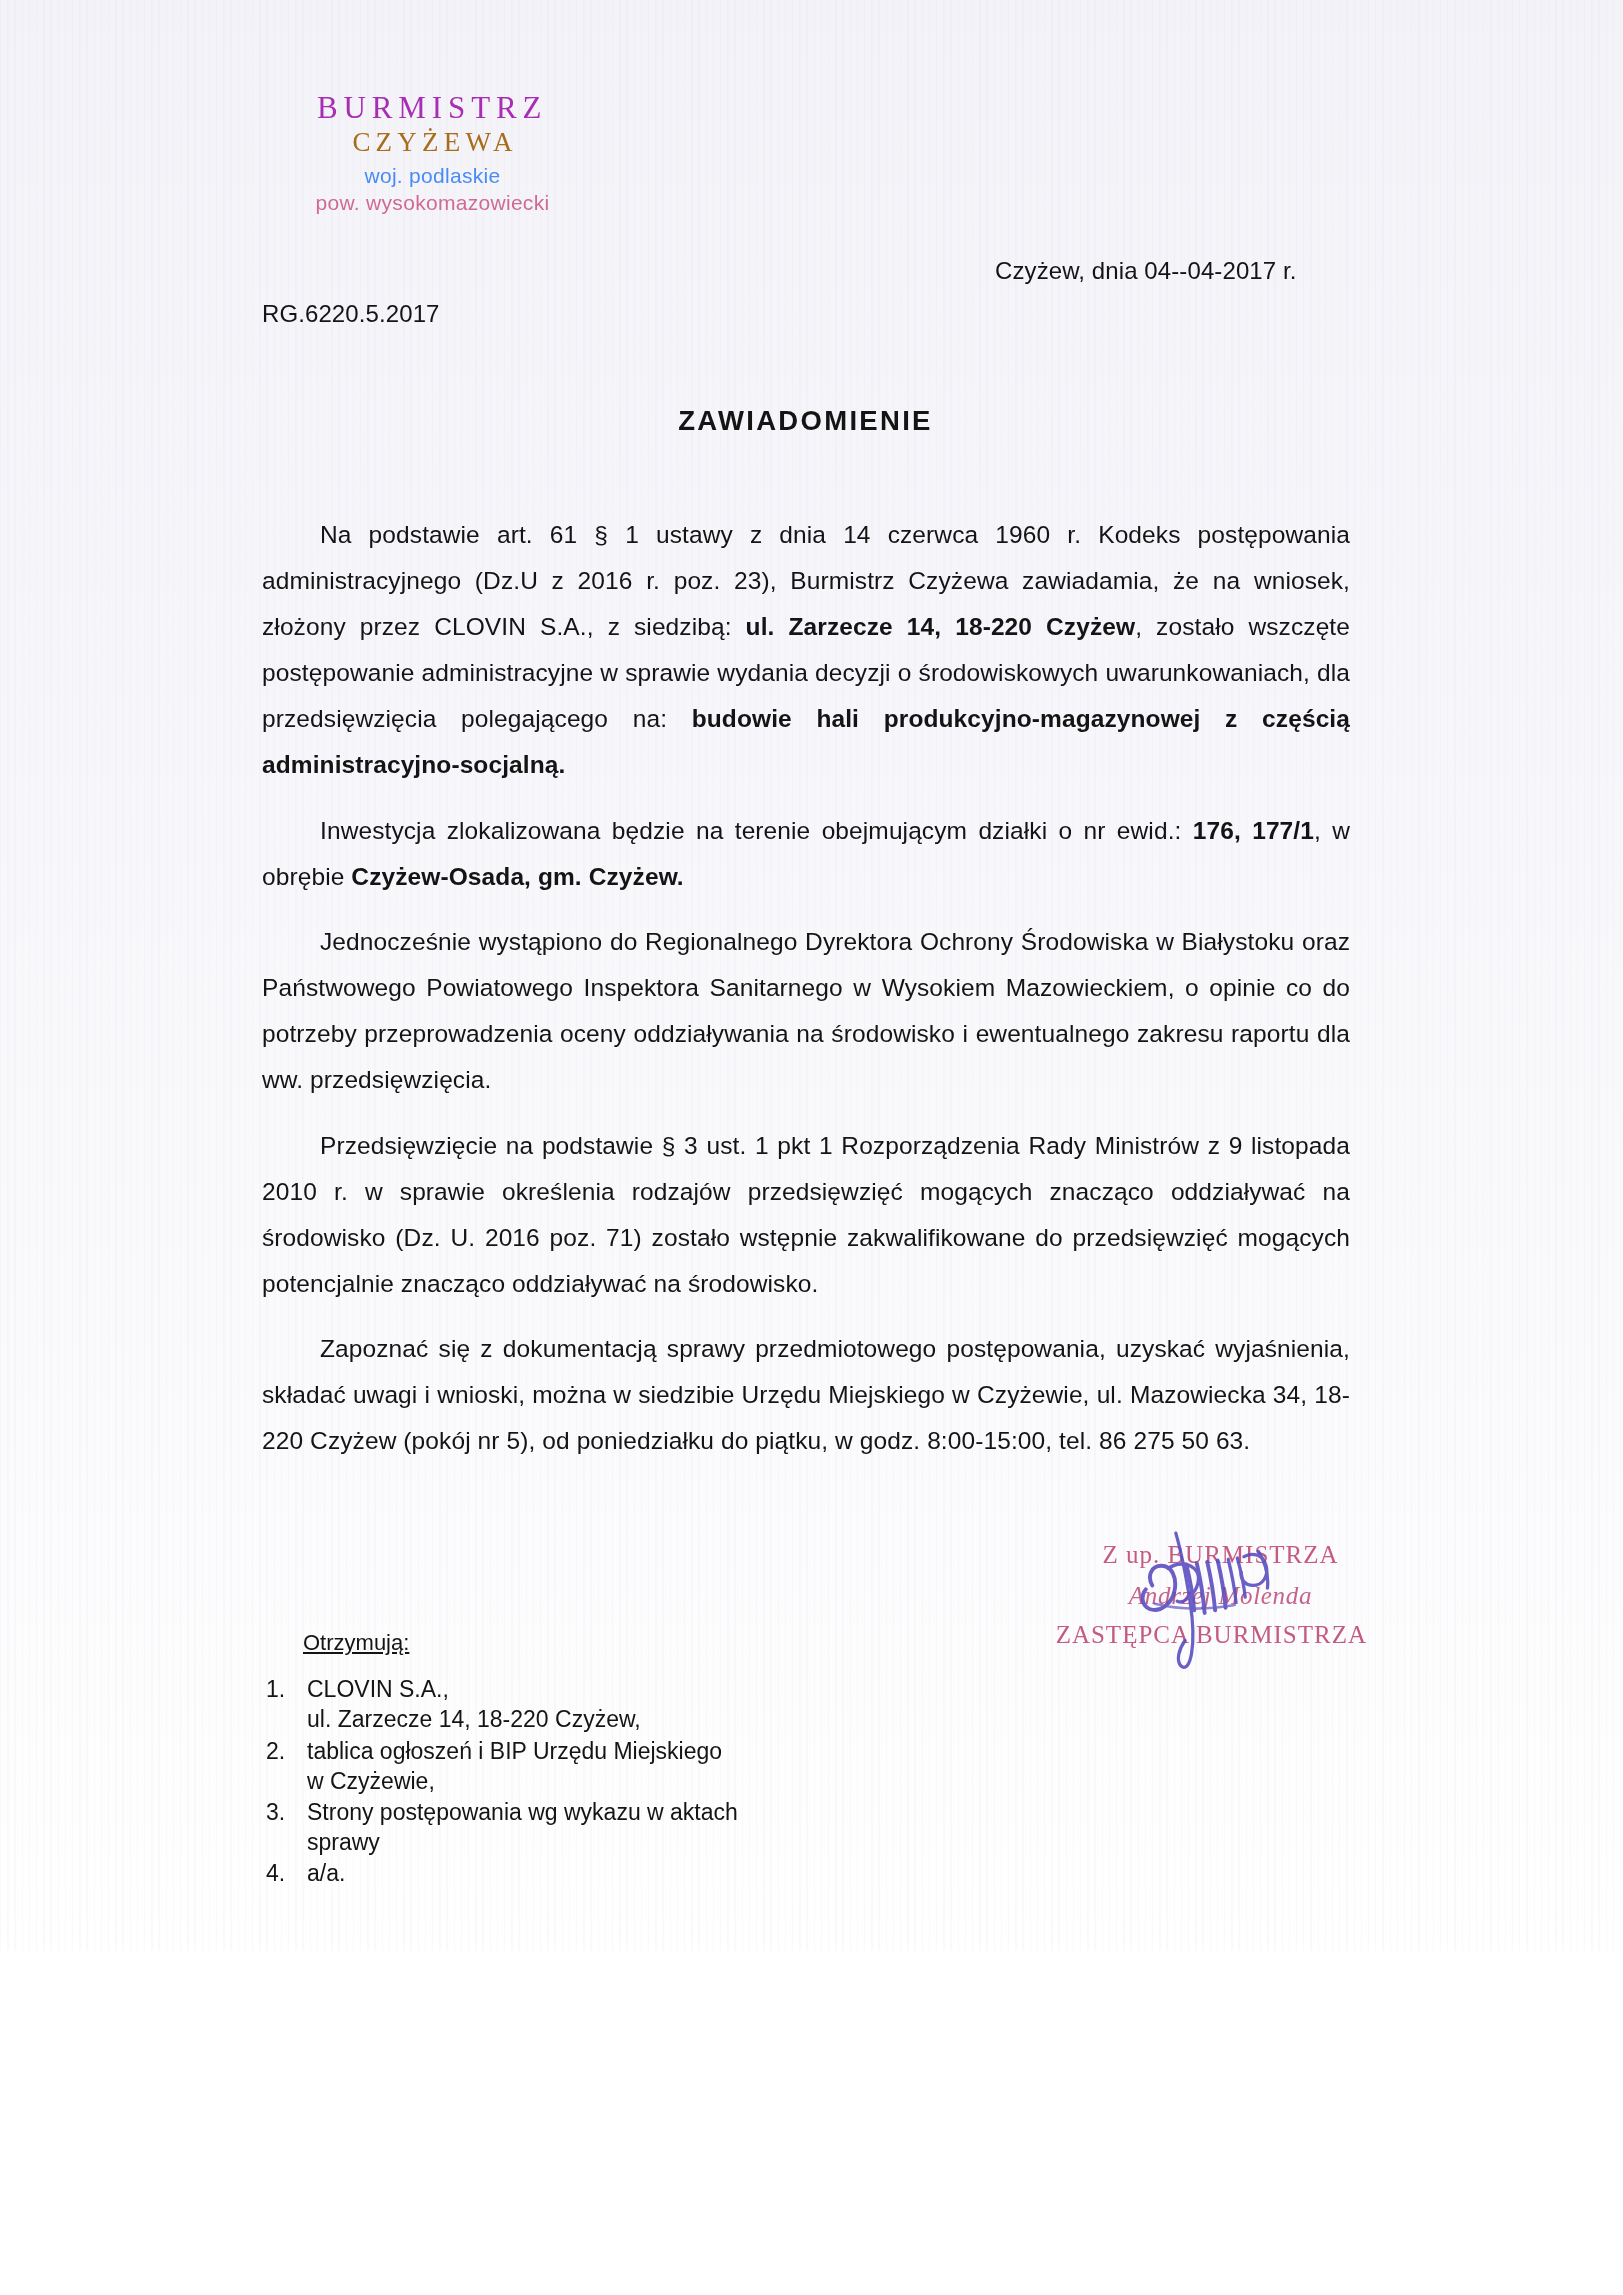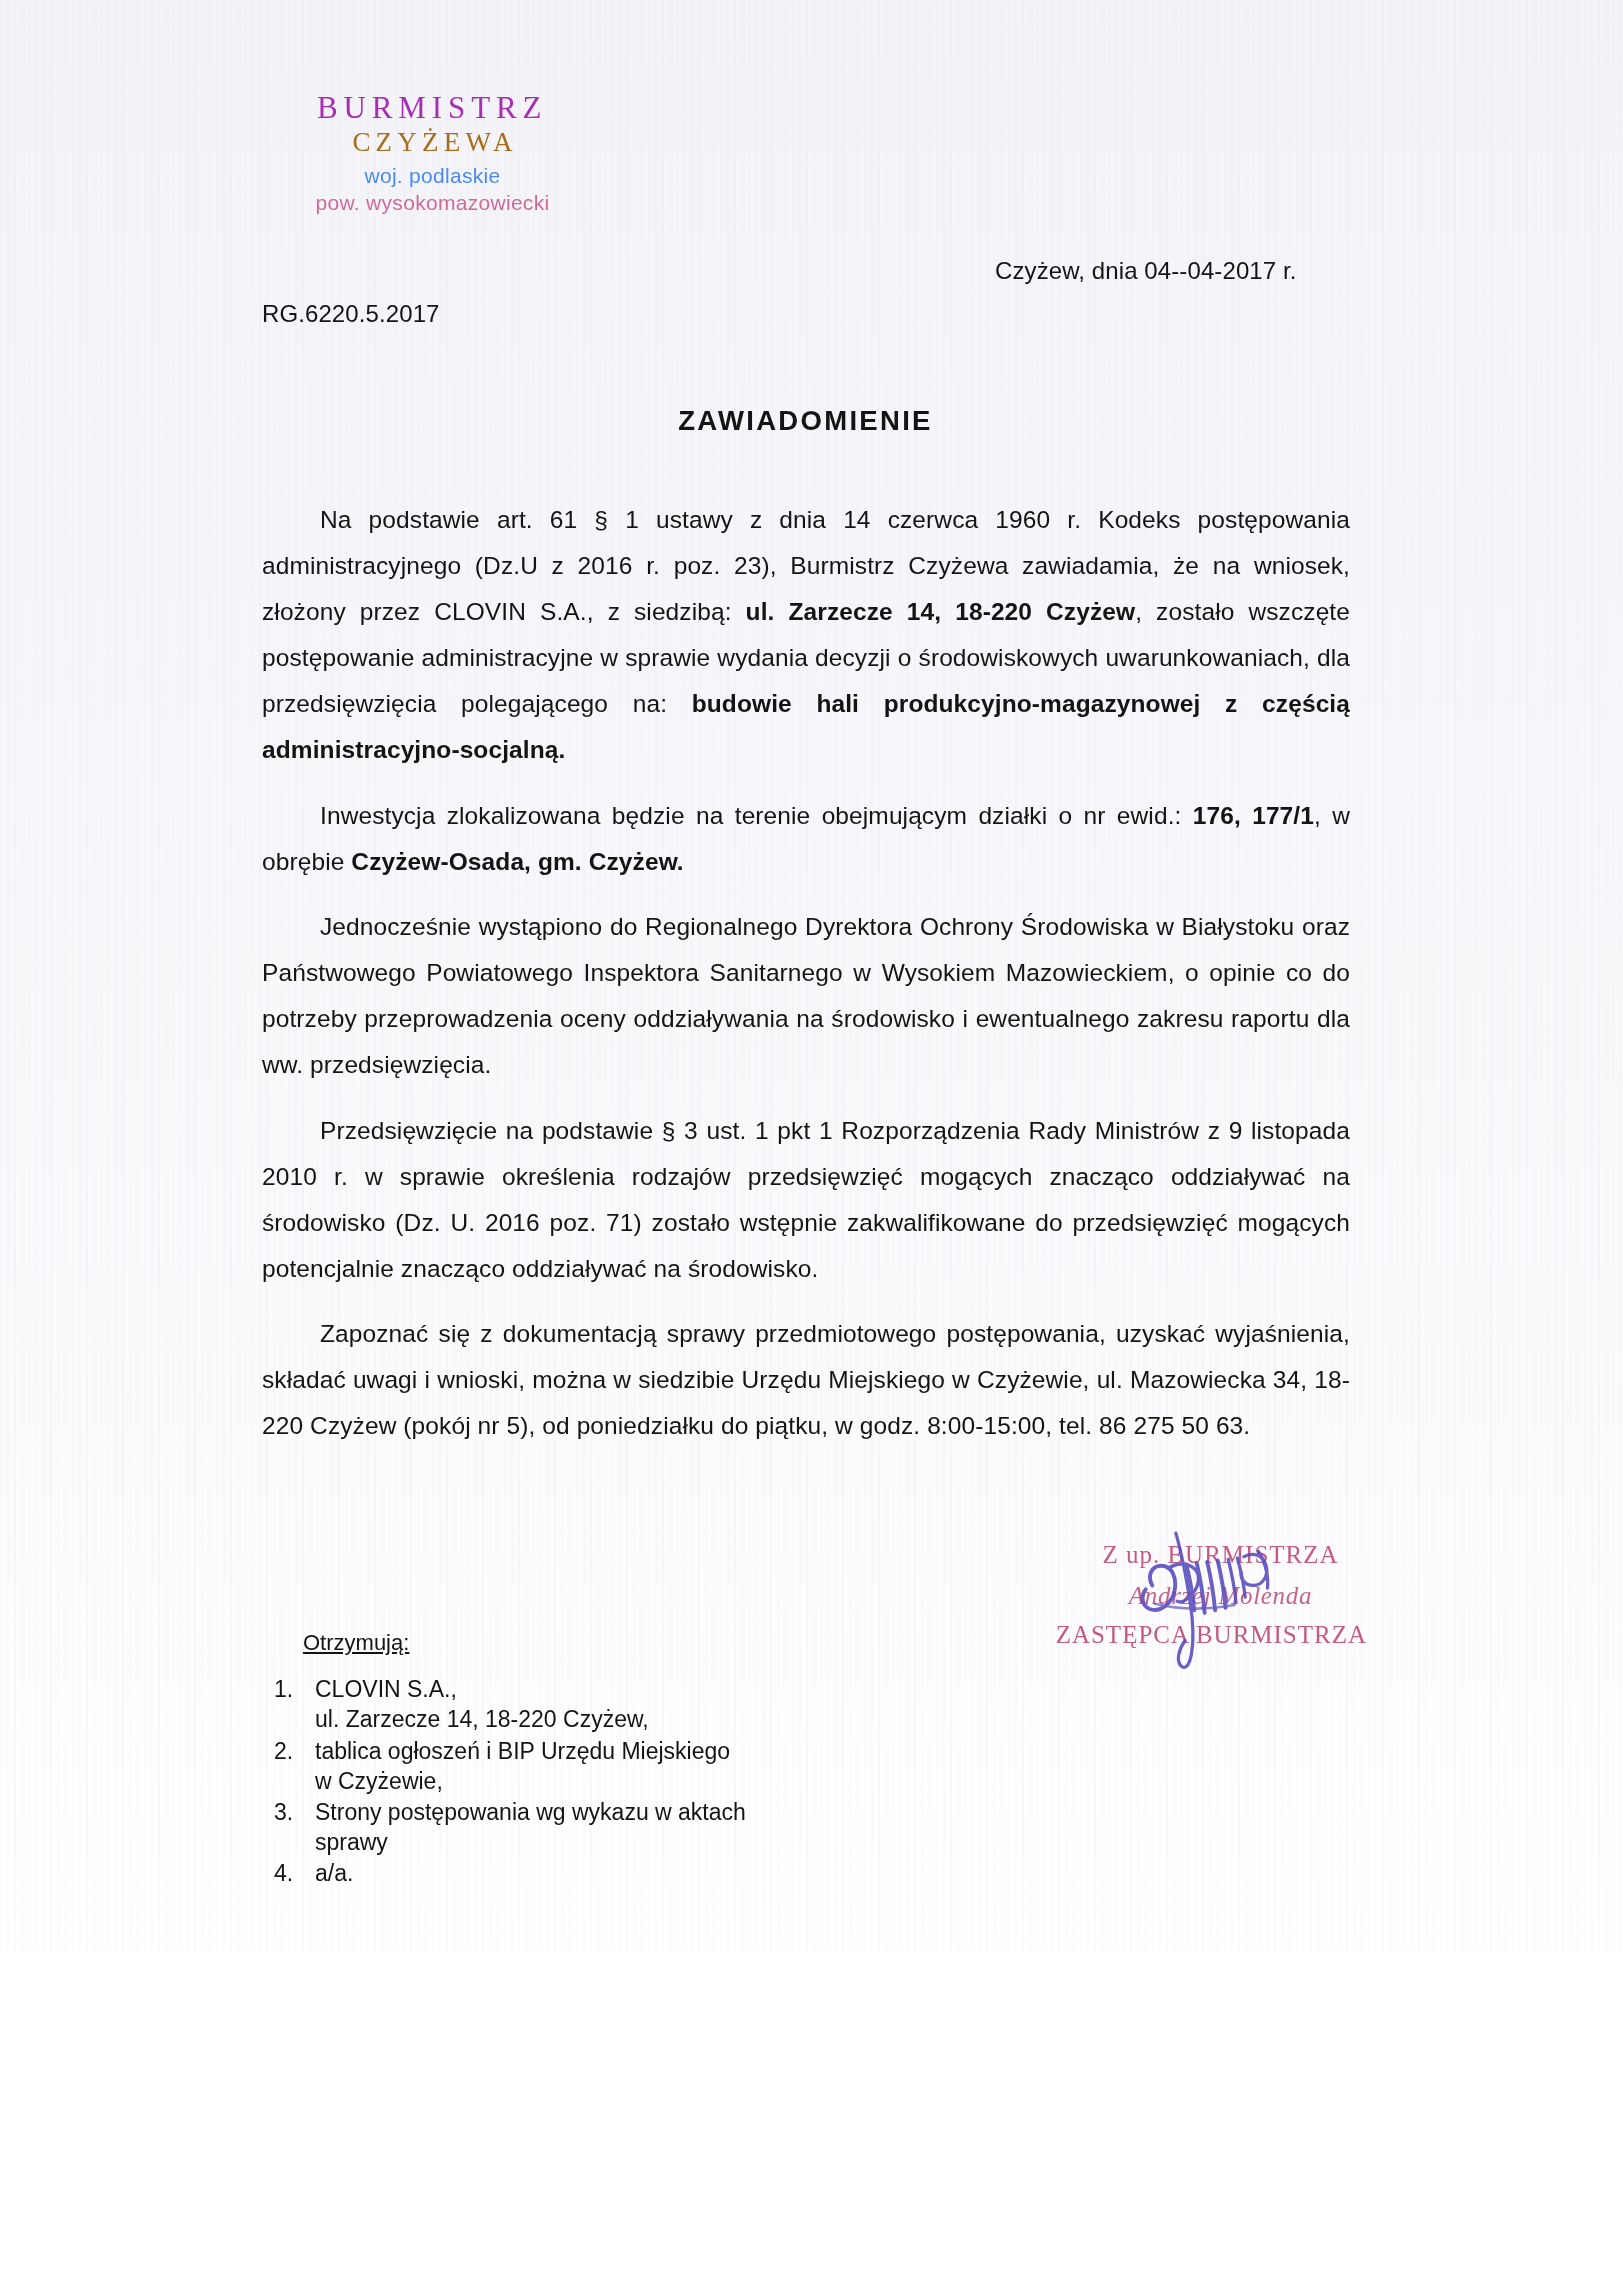--- a/index.html
+++ b/index.html
@@ -120,21 +120,21 @@
     text-align: center;
     font-size: 27.5px;
     font-weight: bold;
     letter-spacing: 2.3px;
   }
 
   
   .body-block {
     position: absolute;
     left: 262px;
-    top: 497px;
+    top: 512px;
     width: 1088px;
   }
   .para {
     font-size: 24.5px;
     line-height: 46px;
     text-align: justify;
     text-justify: inter-word;
     text-indent: 58px;
     margin: 0 0 19.6px 0;
     letter-spacing: 0.1px;
@@ -188,21 +188,21 @@
     top: 1630px;
     width: 655px;
   }
   .recipients-title {
     font-size: 22px;
     text-decoration: underline;
     margin-bottom: 18.3px;
     margin-left: 41px;
   }
   .recipients ol {
-    margin: 12px;
+    margin: 4px;
     padding: 0 0 0 41px;
     list-style: none;
     counter-reset: rcp;
   }
   .recipients li {
     position: relative;
     font-size: 23px;
     line-height: 30px;
     margin-bottom: 1.3px;
     counter-increment: rcp;

